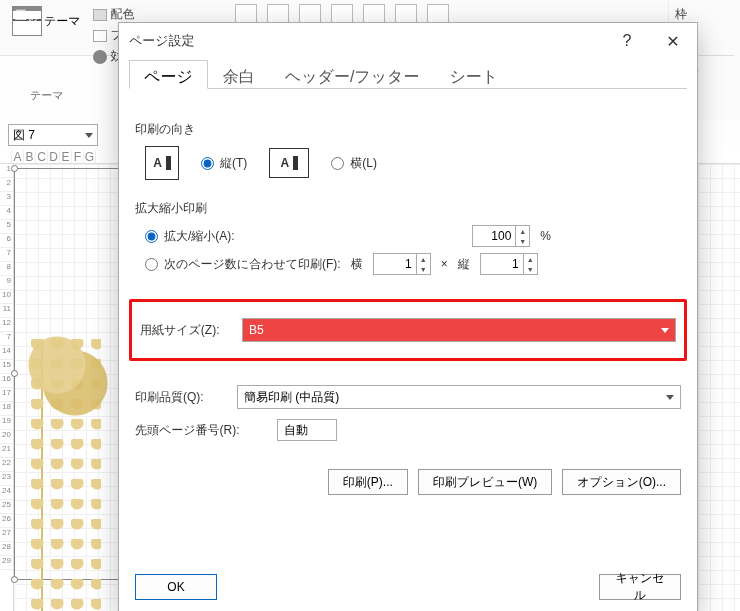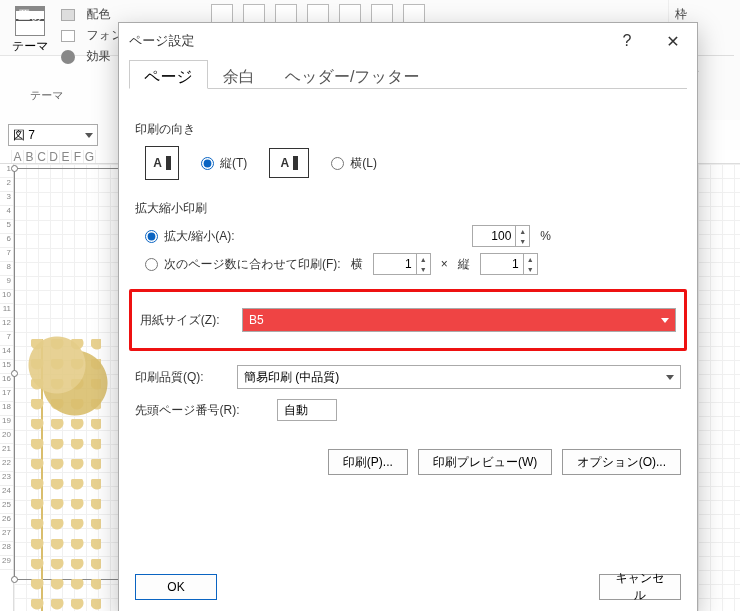--- a/index.html
+++ b/index.html
@@ -1,24 +1,24 @@
 <!DOCTYPE html>
 <html><head>
 <meta charset="utf-8">
 <style>
 *{box-sizing:border-box;margin:0;padding:0;font-family:"Meiryo UI","MS Gothic",sans-serif;font-size:12px}
 body{width:740px;height:611px;background:#fff;position:relative;overflow:hidden}
 
 
 .app-bg{position:absolute;inset:0;background:#fefefe}
 .ribbon-top{position:absolute;top:0;left:0;right:0;height:56px;background:#fbfbfb;border-bottom:1px solid #e5e5e5;display:flex;align-items:flex-start;padding:4px 8px;gap:8px}
-.theme-btn{display:flex;flex-direction:column;align-items:center;gap:2px;padding:2px 4px}
+.theme-btn{display:flex;flex-direction:row;align-items:center;gap:2px;padding:2px 4px}
 .theme-swatch{width:30px;height:30px;background:linear-gradient(#888 0 4px,#fff 4px 12px,#555 12px 14px,#fff 14px 22px);border:1px solid #888;font-size:10px;display:flex;align-items:flex-start;justify-content:center;color:#fff}
 .ribbon-small{display:flex;flex-direction:column;gap:4px;padding-top:2px}
-.ribbon-row{display:flex;align-items:center;gap:12px;font-size:11px;color:#444}
+.ribbon-row{display:flex;align-items:center;gap:4px;font-size:11px;color:#444}
 .sw{width:14px;height:12px;border:1px solid #aaa;background:#ddd}
 .sw2{width:14px;height:14px;border-radius:50%;background:#888}
 .ribbon-misc{display:flex;gap:10px;margin-left:80px}
 .mbtn{width:22px;height:20px;border:1px solid #bbb;background:#fff}
 .side-right{position:absolute;right:0;top:0;width:72px;height:120px;background:#fbfbfb;border-left:1px solid #eee;padding:6px;display:flex;flex-direction:column;gap:8px;font-size:11px;color:#444}
 .side-right input[type=checkbox]{margin-right:4px}
 .ribbon-label{position:absolute;left:30px;top:88px;font-size:11px;color:#666}
 
 .combo{position:absolute;left:8px;top:124px;width:90px;height:22px;border:1px solid #aaa;background:#fff;display:flex;align-items:center;justify-content:space-between;padding:0 4px;font-size:12px}
 .combo .arr{width:0;height:0;border-left:4px solid transparent;border-right:4px solid transparent;border-top:5px solid #555}
@@ -57,21 +57,21 @@
 .scale-block{margin:4px 0 14px}
 .scale-row{display:flex;align-items:center;gap:10px;margin:6px 0 6px 10px}
 .spin{display:inline-flex;align-items:center;border:1px solid #aaa;height:22px;background:#fff}
 .spin input{width:42px;border:none;outline:none;text-align:right;padding:0 4px;font-size:12px}
 .spin .arrs{width:14px;height:100%;border-left:1px solid #aaa;display:flex;flex-direction:column}
 .spin .arrs span{flex:1;display:flex;align-items:center;justify-content:center;font-size:7px;color:#555}
 .field-row{display:flex;align-items:center;gap:12px;margin:10px 0}
 .field-row .lbl{width:90px}
 .sel{flex:1;height:24px;border:1px solid #aaa;background:#fff;display:flex;align-items:center;justify-content:space-between;padding:0 6px;cursor:pointer}
 .sel .dd{width:0;height:0;border-left:4px solid transparent;border-right:4px solid transparent;border-top:5px solid #555}
-.highlight-wrap{border:3px solid #e11;border-radius:2px;padding:6px 8px;margin:14px -6px}
+.highlight-wrap{border:3px solid #e11;border-radius:2px;padding:6px 8px;margin:24px -6px}
 .highlight-wrap .sel{background:#ef4444;color:#fff}
 .highlight-wrap .sel .dd{border-top-color:#fff}
 .txt-in{width:60px;height:22px;border:1px solid #aaa;padding:0 6px}
 .btn-row{display:flex;justify-content:flex-end;gap:10px;margin-top:28px}
 .btn{height:26px;padding:0 14px;border:1px solid #999;background:#fdfdfd;cursor:pointer;display:inline-flex;align-items:center}
 .dlg-foot{height:48px;border-top:none;display:flex;justify-content:space-between;align-items:center;gap:28px;padding:0 16px}
 .btn.primary{border:1px solid #0a64c2}
 </style>
 </head>
 <body>
@@ -197,20 +197,21 @@
       <div class="right">
         <span class="hbtn">?</span>
         <span class="hbtn">✕</span>
       </div>
     </div>
 
     <div class="tabs">
       <div class="tab active">ページ</div>
       <div class="tab">余白</div>
       <div class="tab">ヘッダー/フッター</div>
+      <div class="tab">シート</div>
     </div>
 
     <div class="dlg-body">
 
       <div class="section-title">印刷の向き</div>
       <div class="orient">
         <div class="page-ico">
             <span class="inner">A</span>
           </div>
         <label class="radio">

